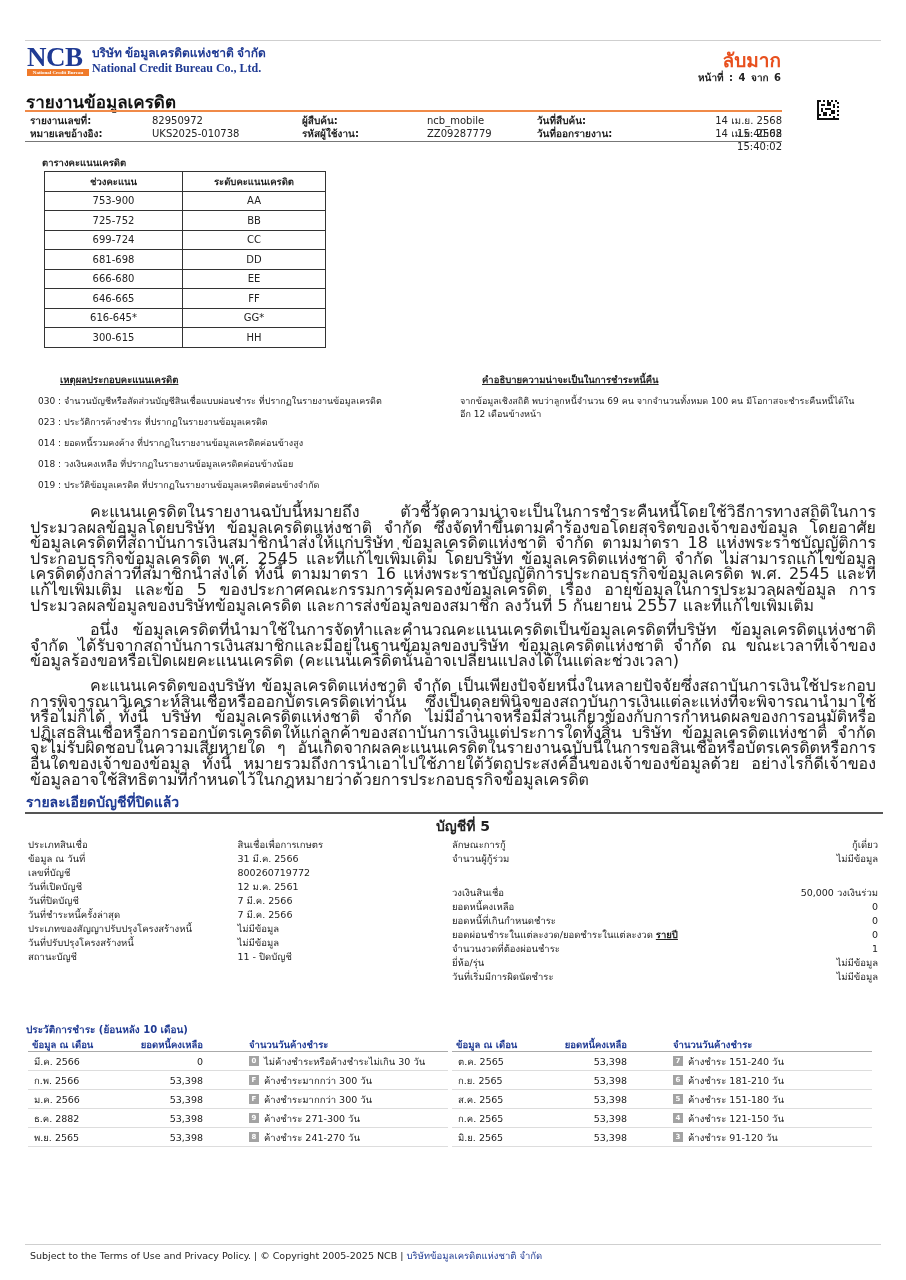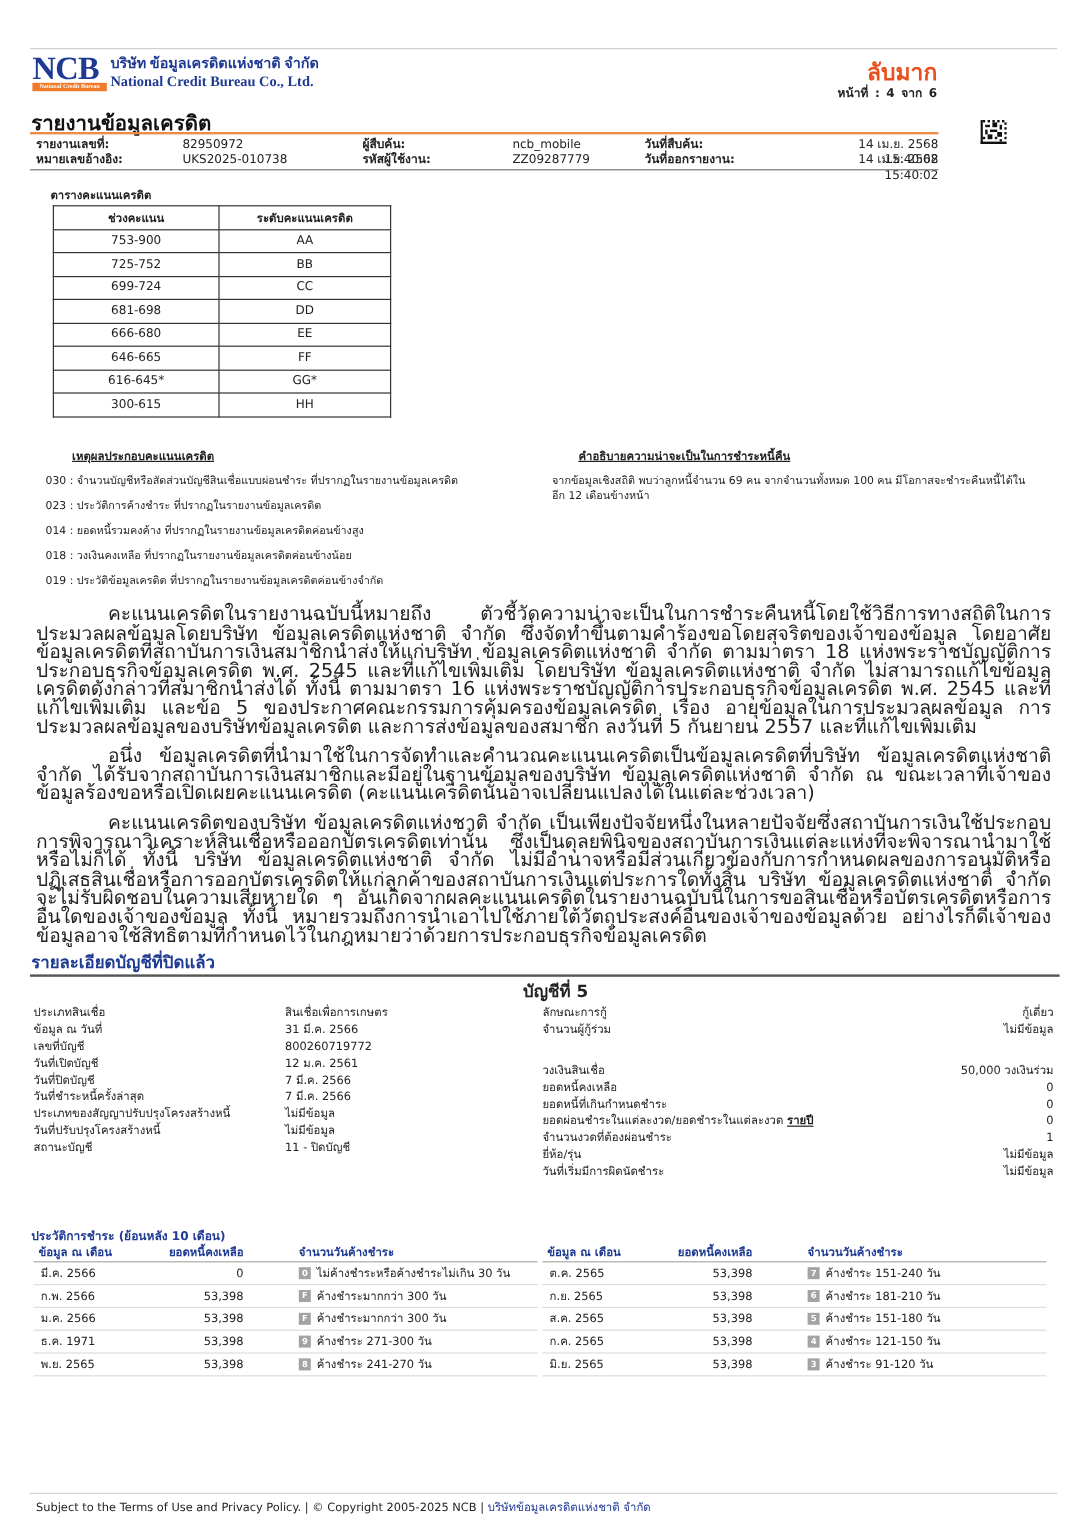--- a/index.html
+++ b/index.html
@@ -316,21 +316,21 @@
     </div>
   <div class="row">
       <span class="m">ม.ค. 2566</span>
       <span class="b">53,398</span>
       <span class="s">
         <span class="badge">F</span>
         <span>ค้างชำระมากกว่า 300 วัน</span>
       </span>
     </div>
   <div class="row">
-      <span class="m">ธ.ค. 1971</span>
+      <span class="m">ธ.ค. 2882</span>
       <span class="b">53,398</span>
       <span class="s">
         <span class="badge">9</span>
         <span>ค้างชำระ 271-300 วัน</span>
       </span>
     </div>
   <div class="row">
       <span class="m">พ.ย. 2565</span>
       <span class="b">53,398</span>
       <span class="s">

